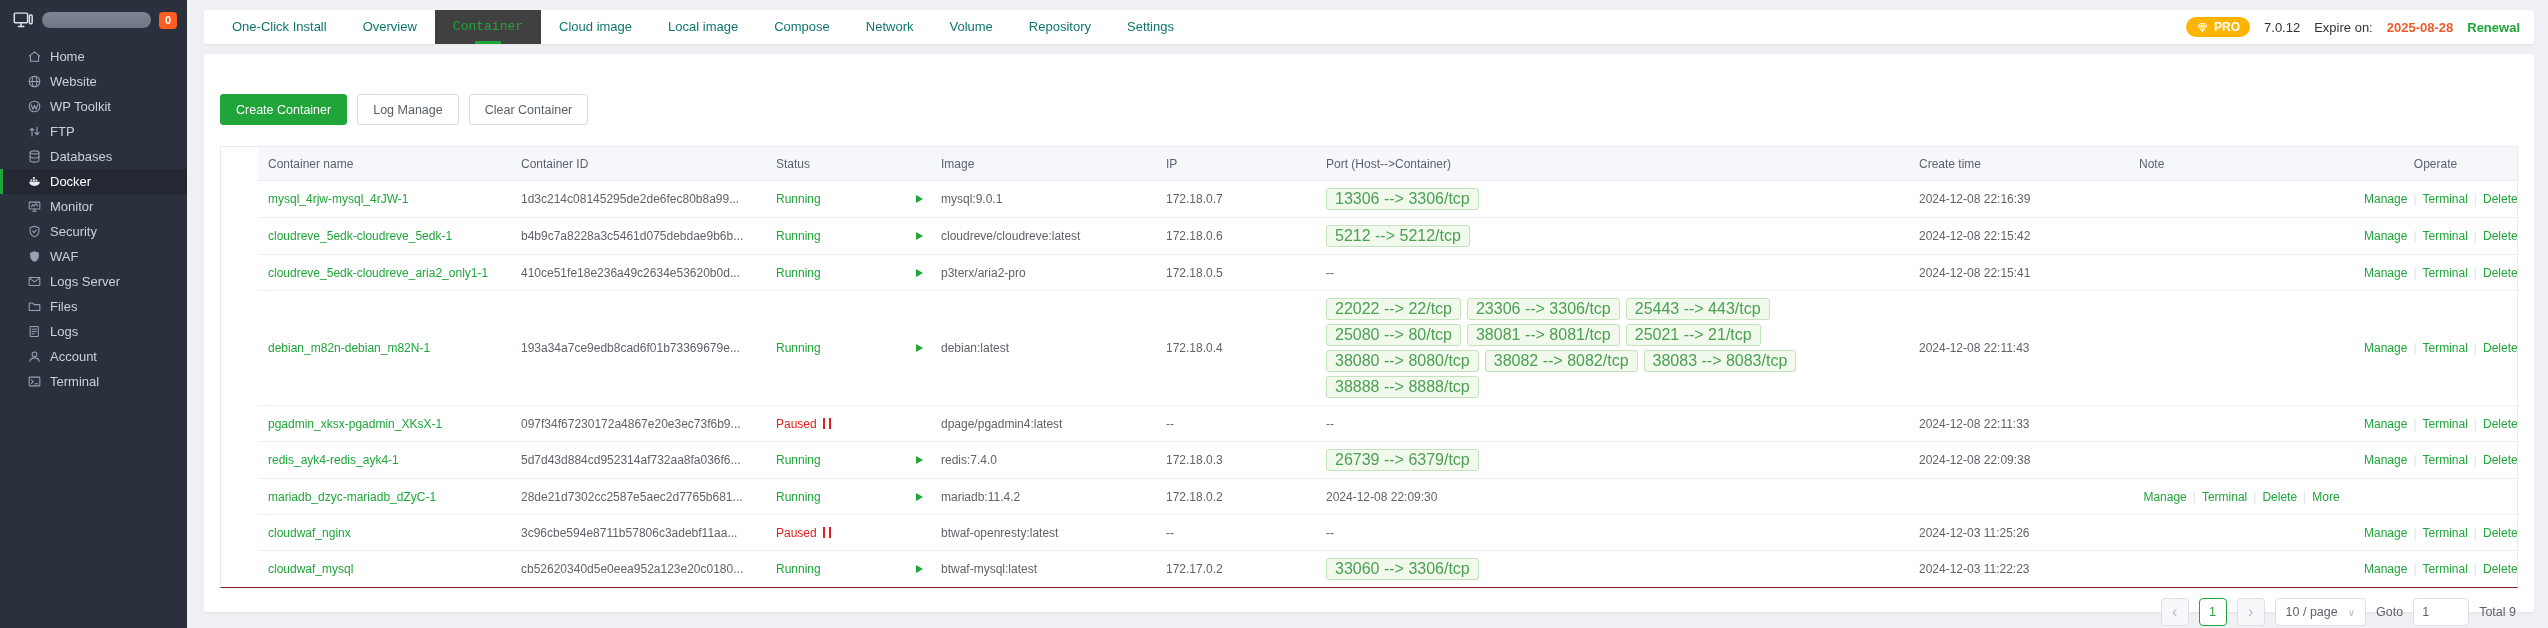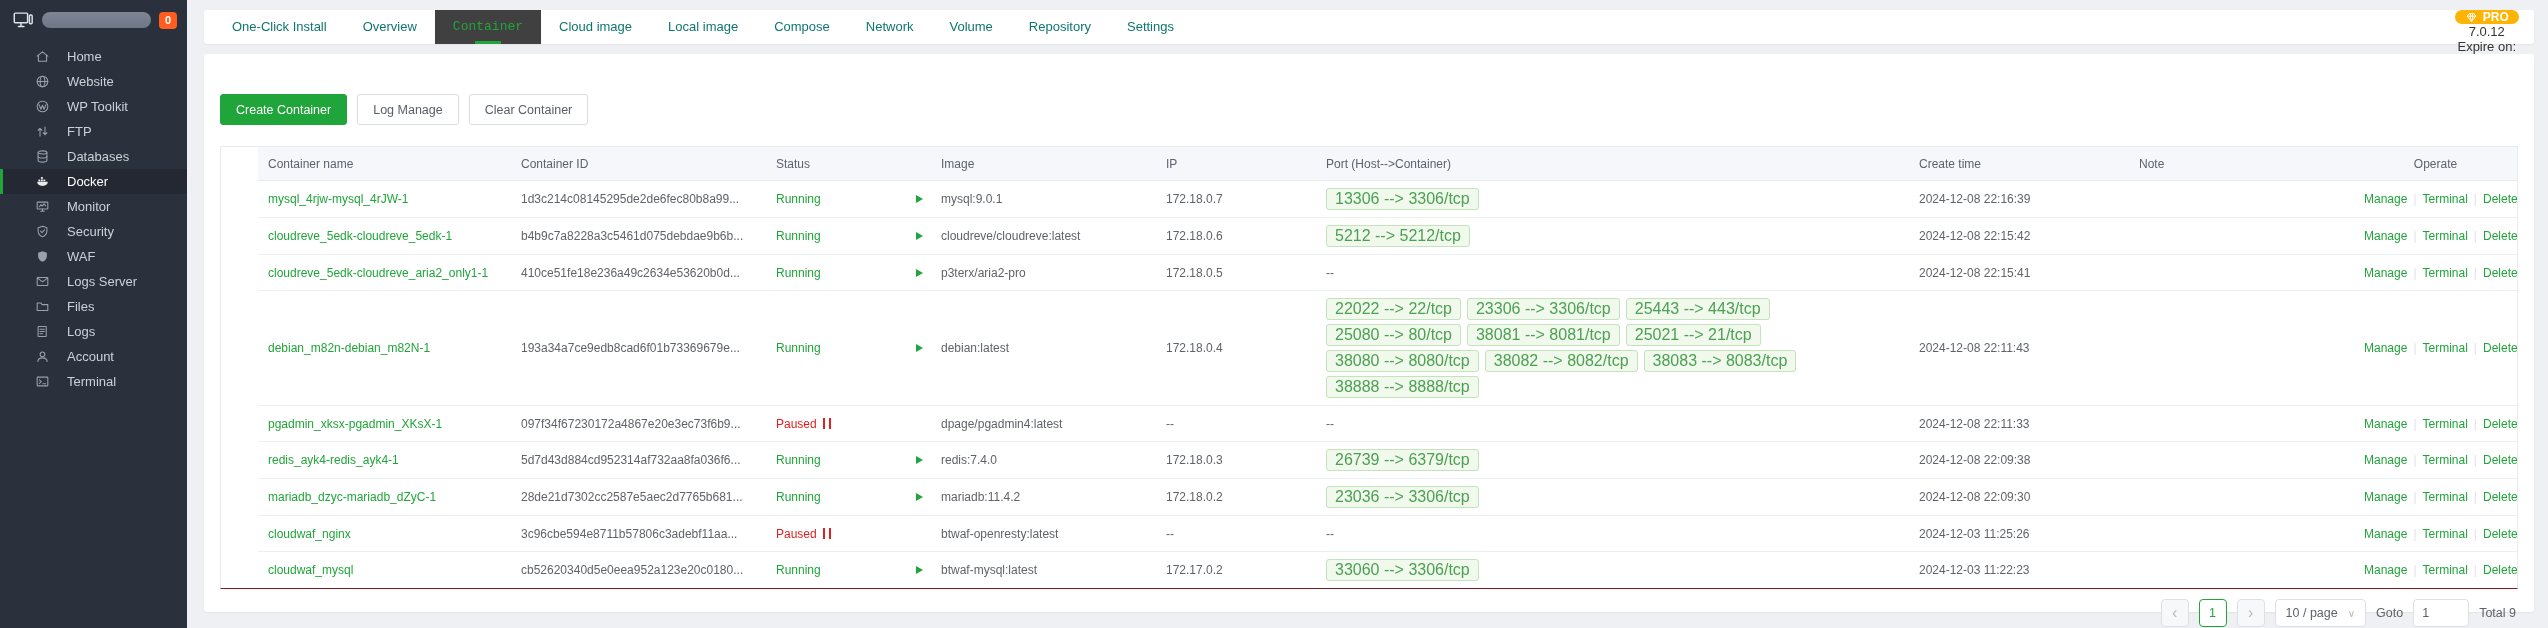--- a/index.html
+++ b/index.html
@@ -16,35 +16,35 @@
   .sidebar{width:187px;flex-shrink:0;background:#2b313c;height:628px;}
   .side-head{height:40px;display:flex;align-items:center;padding:0 10px 0 12px;}
   .logo-icon{color:#dfe3ea;display:flex;}
   .logo-icon svg{width:22px;height:22px;}
   .server-pill{flex:1;height:16px;margin:0 8px;border-radius:8px;
     background:linear-gradient(#7e8594,#6f7685);filter:blur(.6px);}
   .notif-badge{min-width:18px;height:17px;border-radius:4px;background:var(--badge);
     color:#fff;font-size:11px;font-weight:bold;display:flex;align-items:center;
     justify-content:center;padding:0 4px;}
   .side-nav{padding-top:4px;}
-  .side-item{height:25px;display:flex;align-items:center;gap:17px;cursor:pointer;
-    border-left:3px solid transparent;padding-left:32px;color:#ccd1d9;font-size:13px;}
+  .side-item{height:25px;display:flex;align-items:center;gap:8px;cursor:pointer;
+    border-left:3px solid transparent;padding-left:24px;color:#ccd1d9;font-size:13px;}
   .side-item svg{width:15px;height:15px;color:#99a1ae;flex-shrink:0;}
   .side-item.active{background:#232833;border-left-color:var(--green);color:#fff;}
   .side-item.active svg{color:#e8eaee;}
   
   .content{flex:1;padding:10px 14px 16px 17px;display:flex;flex-direction:column;min-width:0;}
   .tabbar{background:#fff;border-radius:3px;height:34px;display:flex;align-items:stretch;
     padding:0 14px 0 10px;box-shadow:0 1px 2px rgba(0,0,0,.05);}
   .tabs{display:flex;}
   .tab{padding:0 18px;line-height:34px;font-size:13px;color:#0f766e;cursor:pointer;position:relative;white-space:nowrap;}
   .tab.active{color:var(--green);background:#404040;font-family:Liberation Mono, monospace;}
   .tab.active::after{content:"";position:absolute;left:50%;transform:translateX(-50%);
     bottom:0;width:26px;height:3px;background:var(--green);}
-  .license{margin-left:auto;display:flex;align-items:center;font-size:13px;color:#333;flex-direction:column;}
+  .license{margin-left:auto;display:flex;align-items:center;gap:14px;font-size:13px;color:#333;}
   .pro-badge{background:var(--amber);color:#fff;height:20px;border-radius:11px;
     padding:0 10px;display:flex;align-items:center;gap:5px;font-size:12px;font-weight:bold;}
   .pro-badge svg{width:13px;height:13px;}
   .expire-date{color:var(--orange);font-weight:bold;}
   .renewal{color:var(--green);font-weight:bold;cursor:pointer;}
   
   .main-card{background:#fff;border-radius:3px;margin-top:10px;flex:1;
     padding:40px 16px 14px;box-shadow:0 1px 2px rgba(0,0,0,.05);
     display:flex;flex-direction:column;min-height:0;}
   .toolbar{display:flex;gap:10px;}
@@ -406,23 +406,20 @@
             <div class="cell c-name"><span class="name-link">mariadb_dzyc-mariadb_dZyC-1</span></div>
             <div class="cell c-id">28de21d7302cc2587e5aec2d7765b681...</div>
             <div class="cell c-status">
               <span class="status running">
                 <span>Running</span>
                 <span class="play-glyph"></span>
               </span>
             </div>
             <div class="cell c-image">mariadb:11.4.2</div>
             <div class="cell c-ip">172.18.0.2</div>
-            <div class="cell c-port">
-              <span class="tag">23036 --&gt; 3306/tcp</span>
-            </div>
             <div class="cell c-time">2024-12-08 22:09:30</div>
             <div class="cell c-note"></div>
             <div class="cell c-op"><span class="op-link">Manage</span><span class="op-sep">|</span><span class="op-link">Terminal</span><span class="op-sep">|</span><span class="op-link">Delete</span><span class="op-sep">|</span><span class="op-link">More</span></div>
           </div>
           <div class="trow">
             <div class="cell c-name"><span class="name-link">cloudwaf_nginx</span></div>
             <div class="cell c-id">3c96cbe594e8711b57806c3adebf11aa...</div>
             <div class="cell c-status">
               <span class="status paused">
                 <span>Paused</span>

